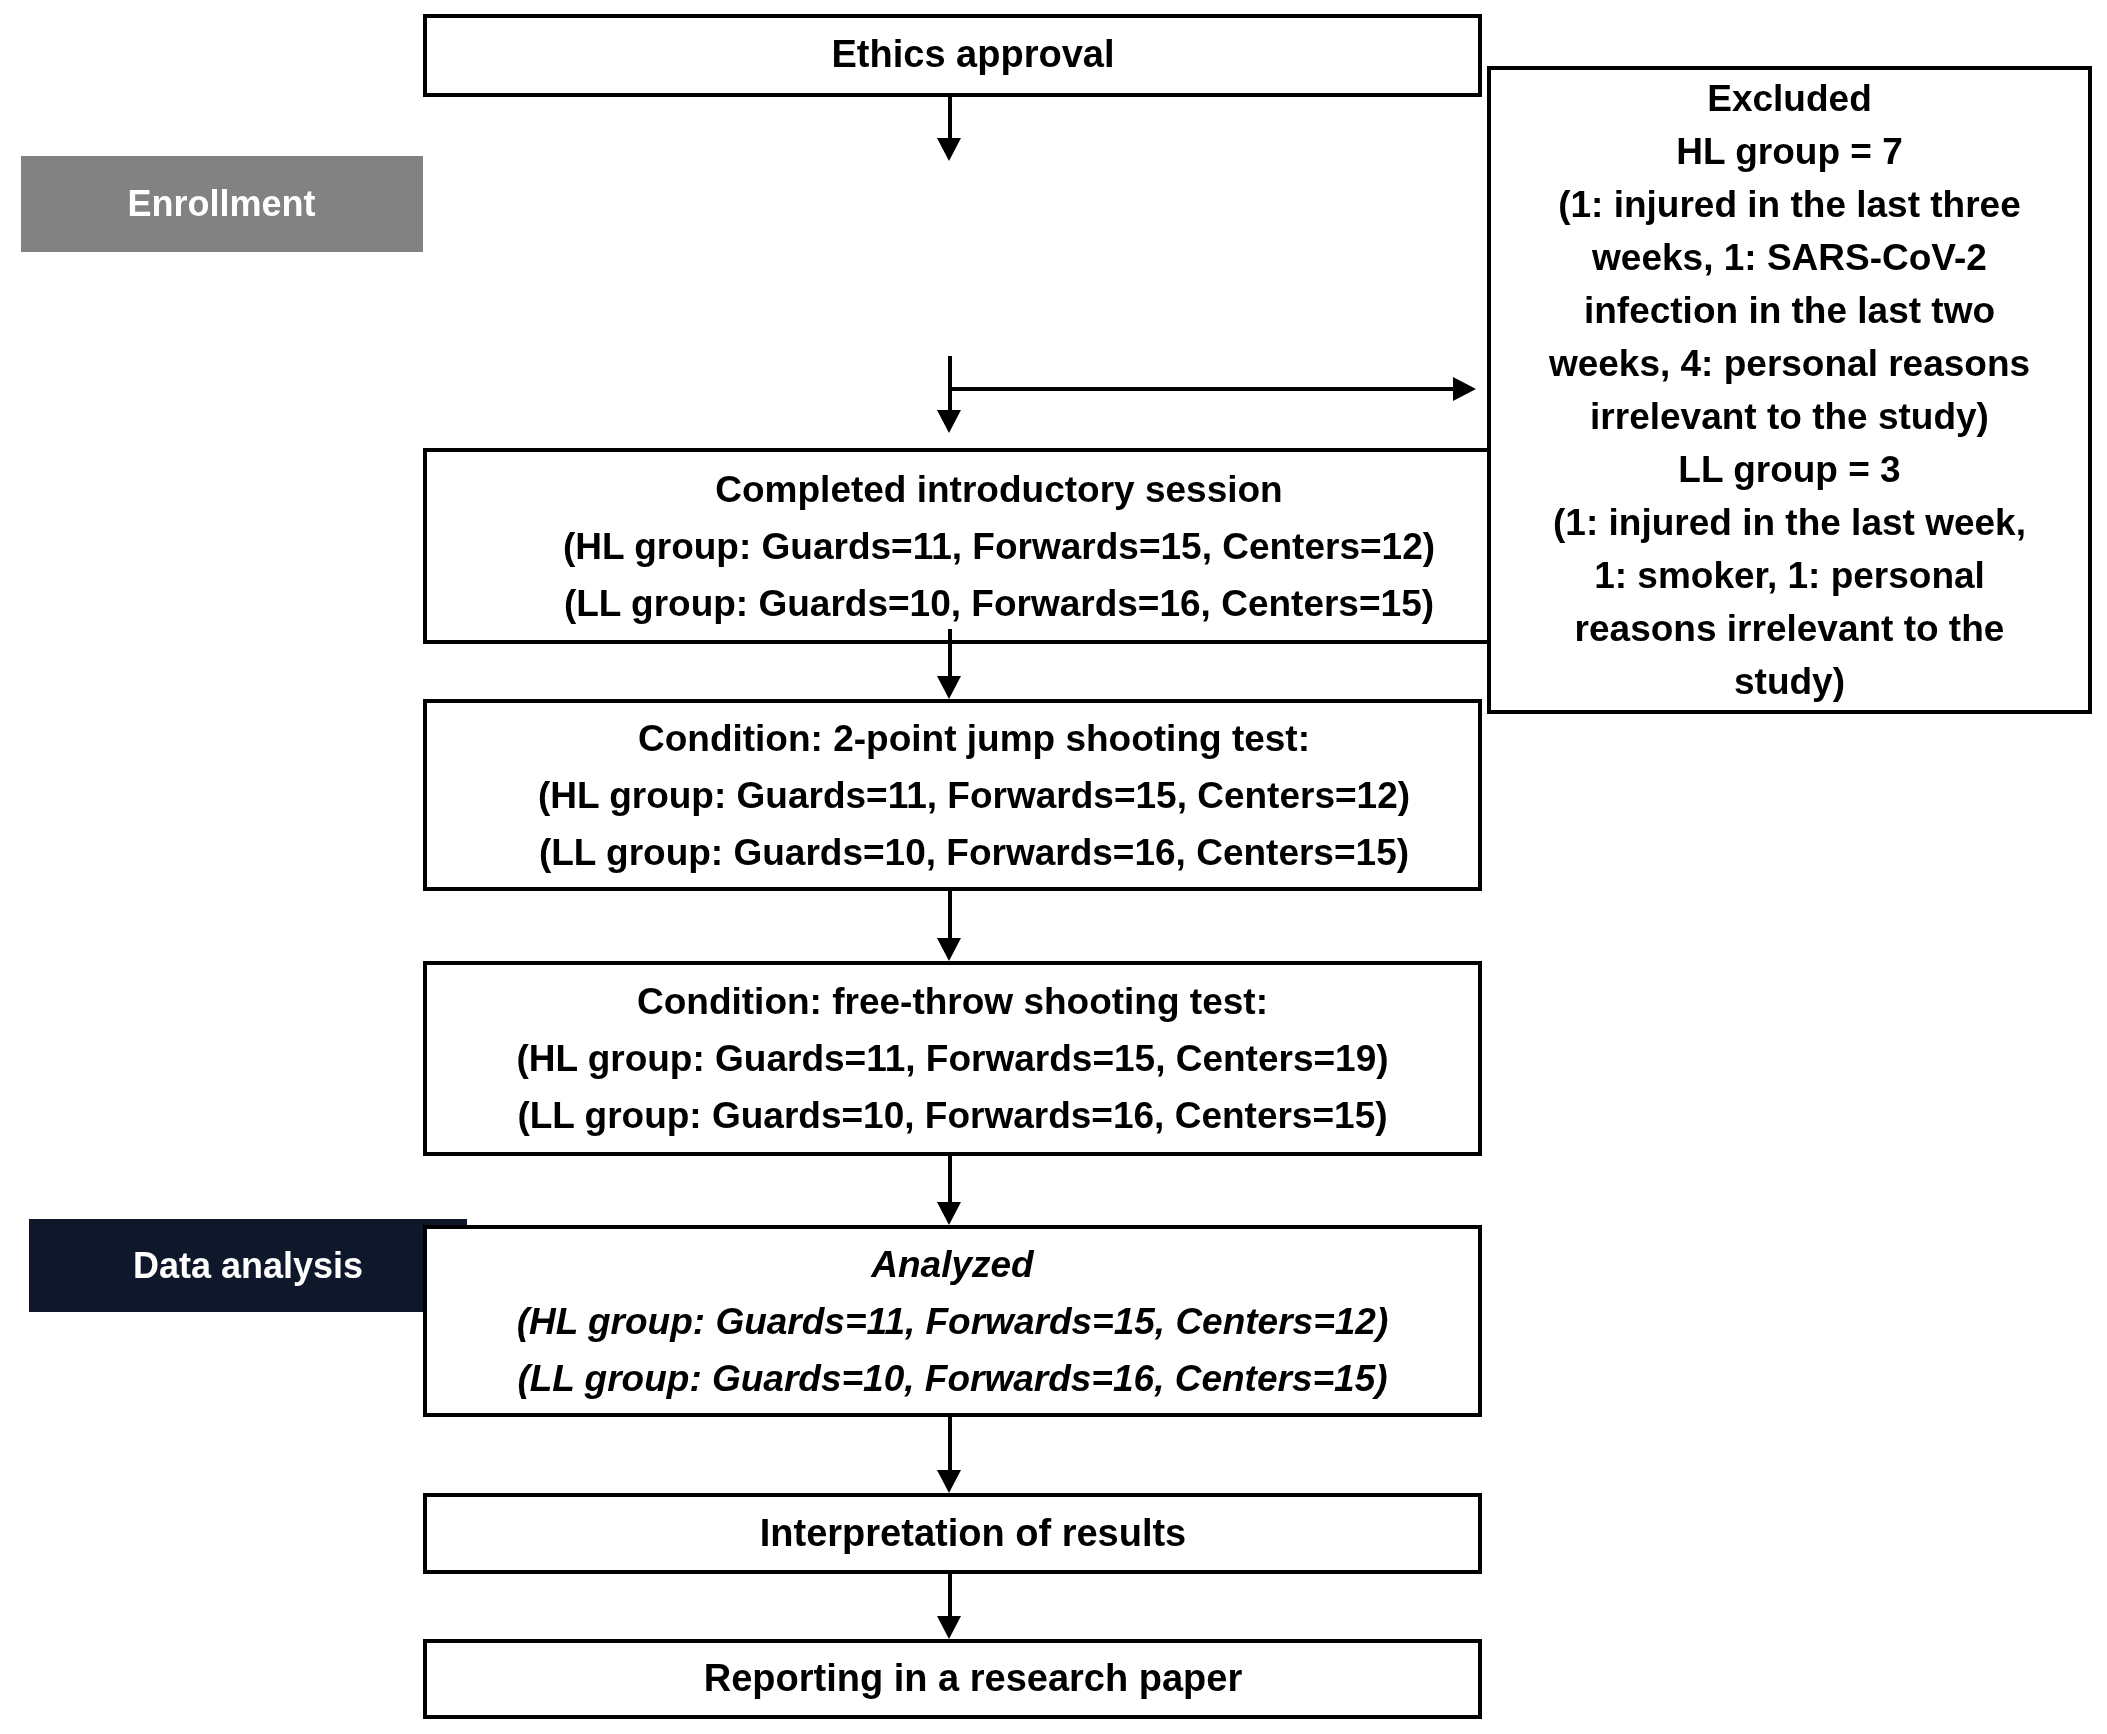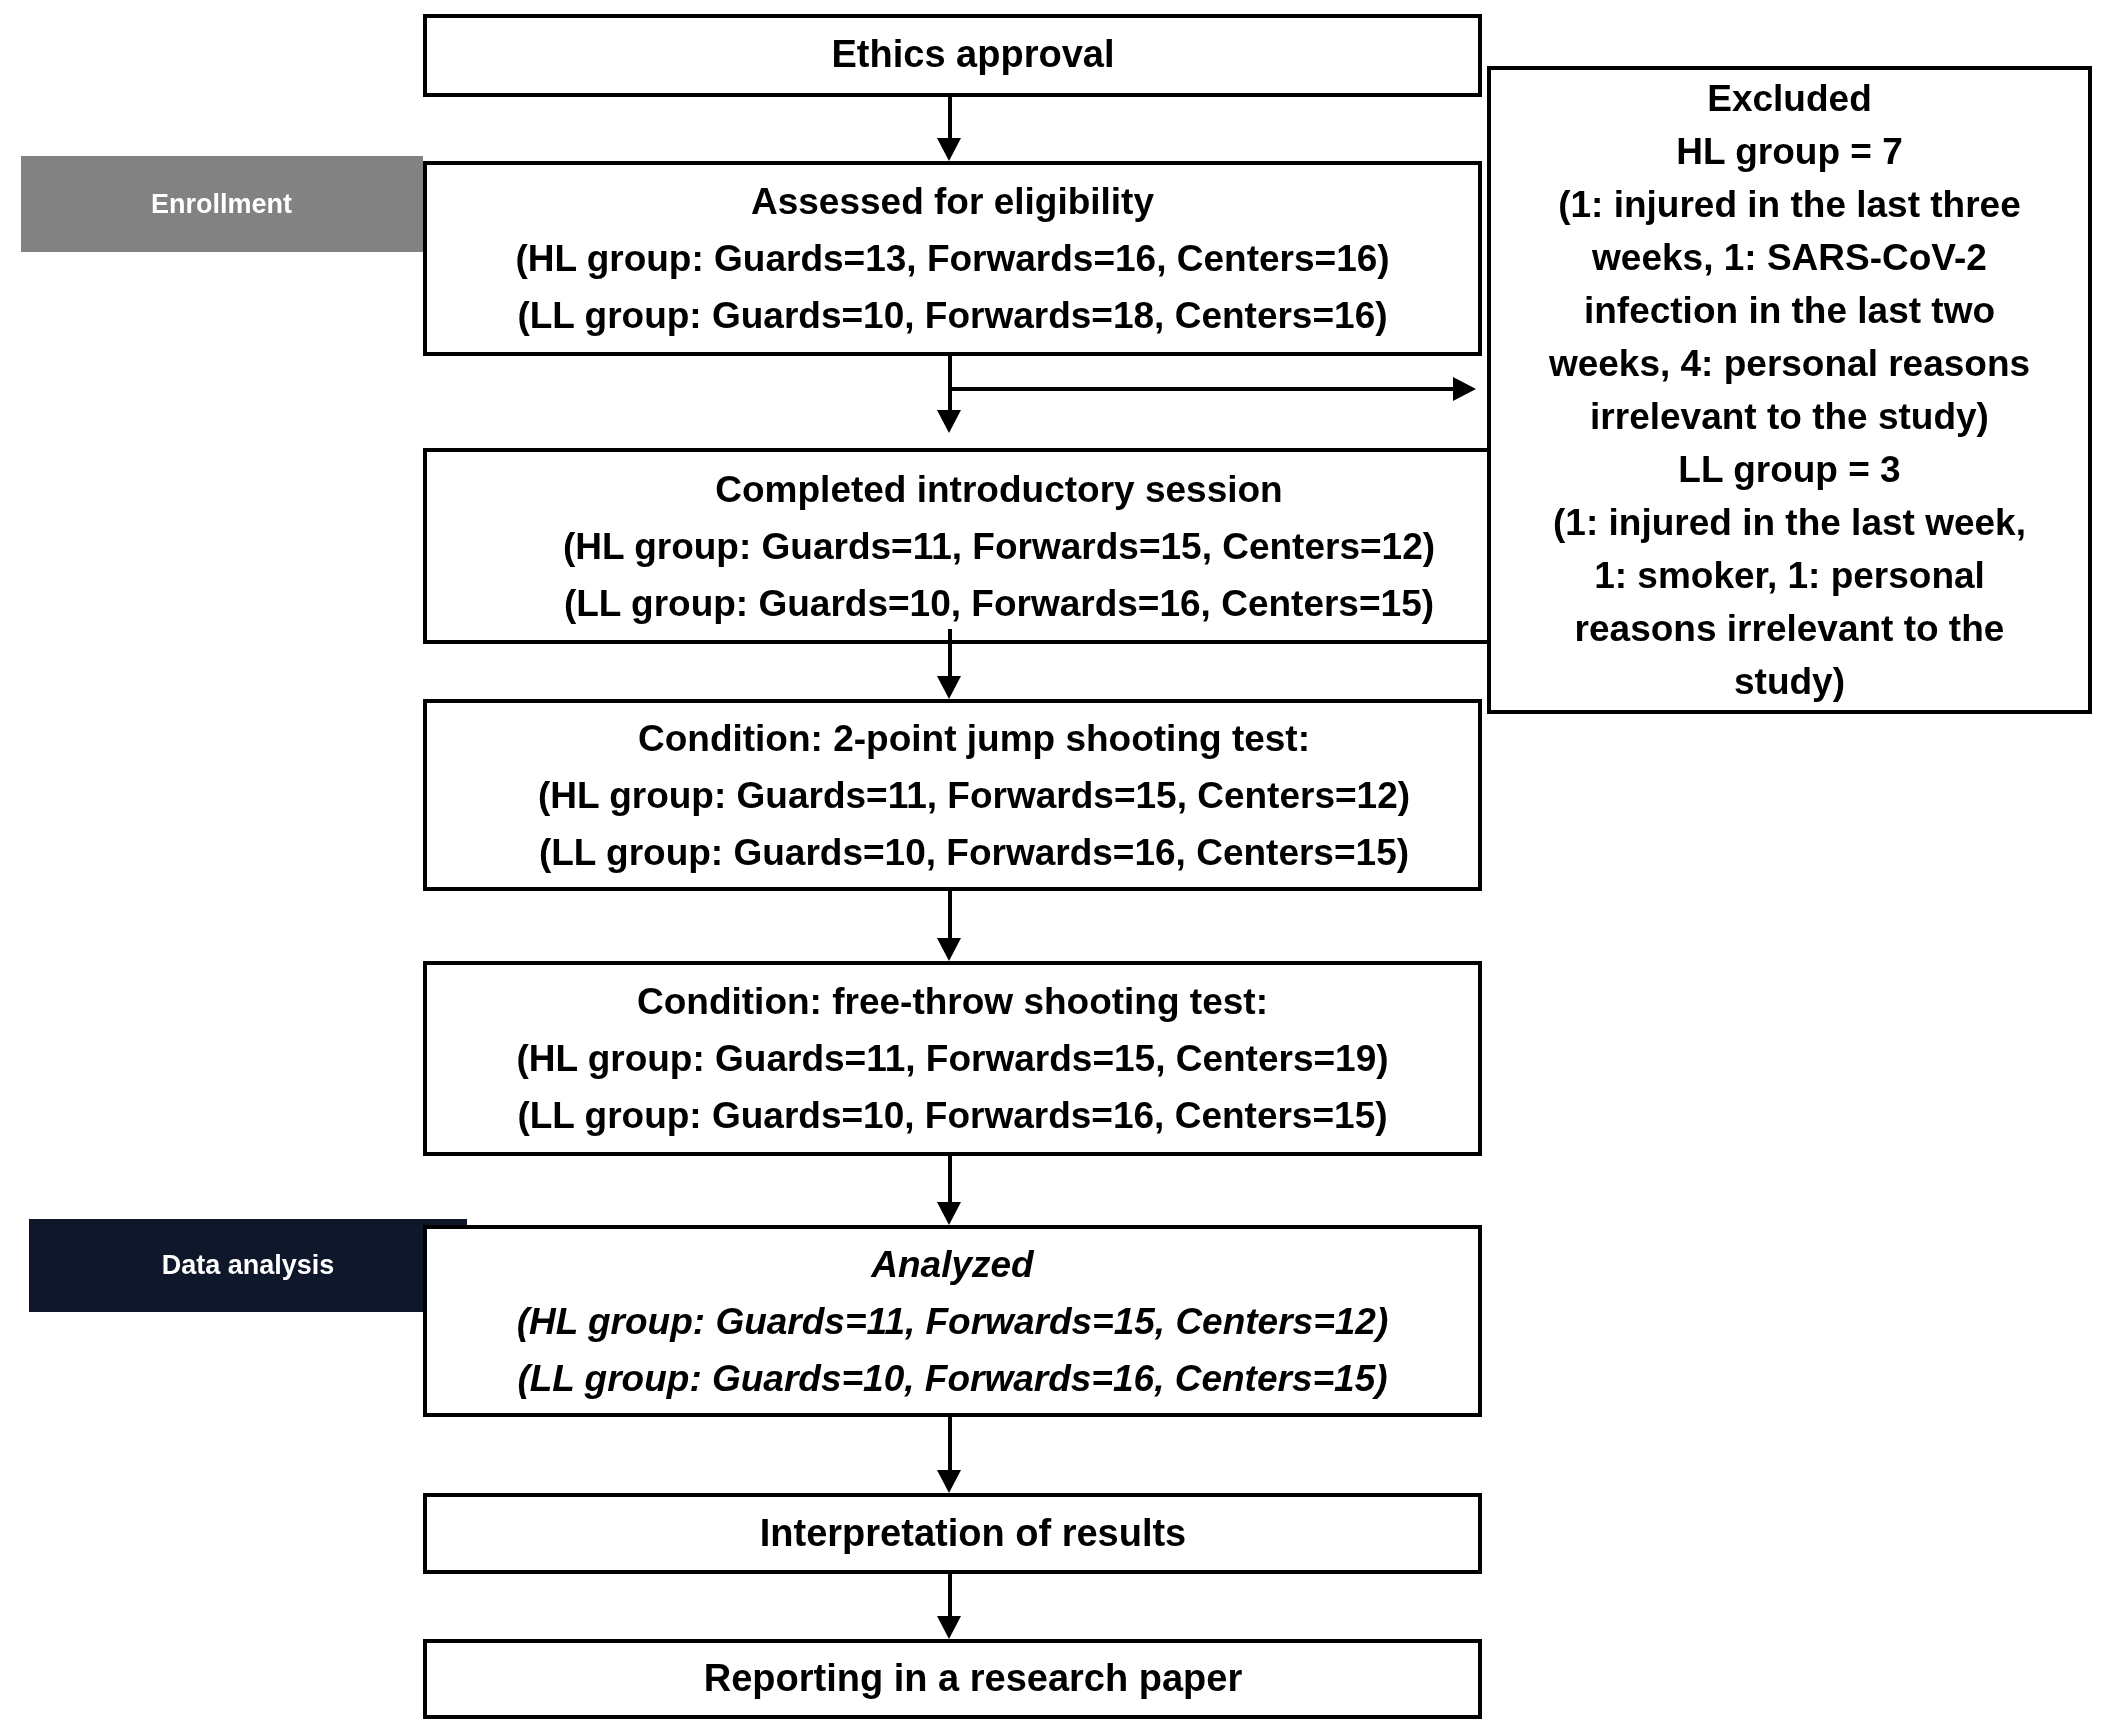--- a/index.html
+++ b/index.html
@@ -26,21 +26,21 @@
   }
   .single { font-size: 38px; line-height: 1.2; padding-left: 41px; }
   .multi  { font-size: 37px; line-height: 57px; }
   .excluded { font-size: 37px; line-height: 53px; }
   .stage-label {
     position: absolute;
     box-sizing: border-box;
     background: #828282;
     color: #ffffff;
     font-weight: bold;
-    font-size: 27px;
+    font-size: 36px;
     display: flex;
     align-items: center;
     justify-content: center;
     text-align: center;
   }
   .vline { position: absolute; width: 4px;  background: #000000; }
   .hline { position: absolute; height: 4px; background: #000000; }
   .head-down {
     position: absolute; width: 0; height: 0;
     border-left: 12.6px solid transparent;
@@ -57,23 +57,20 @@
 </head>
 <body style="background: rgb(255, 255, 255);">
 
 <div id="canvas">
 
   <div class="stage-label" style="left: 20.6px; top: 156px; width: 402px; height: 96px; background: rgb(130, 130, 130); color: rgb(255, 255, 255);">Enrollment</div>
   <div class="stage-label" style="left: 29px; top: 1219px; width: 438px; height: 93px; background: #0f172a; color: rgb(255, 255, 255);">Data analysis</div>
 
   <div class="flow-box single" style="left:423px; top:13.7px;   width:1059px; height:83px;">Ethics approval</div>
 
-  <div class="flow-box multi" style="left:423px; top:161px;  width:1059px; height:195px;">Assessed for eligibility
-(HL group: Guards=13, Forwards=16, Centers=16)
-(LL group: Guards=10, Forwards=18, Centers=16)</div>
 
   <div class="flow-box multi" style="left:423px; top:433px;  width:1152px; height:196px;margin-top:15px;">Completed introductory session
 (HL group: Guards=11, Forwards=15, Centers=12)
 (LL group: Guards=10, Forwards=16, Centers=15)</div>
 
   <div class="flow-box multi" style="left:423px; top:699px; width:1059px; height:192px;padding-left:43px;">Condition: 2-point jump shooting test:
 (HL group: Guards=11, Forwards=15, Centers=12)
 (LL group: Guards=10, Forwards=16, Centers=15)</div>
 
   <div class="flow-box multi" style="left:423px; top:961px; width:1059px; height:195px;">Condition: free-throw shooting test:

